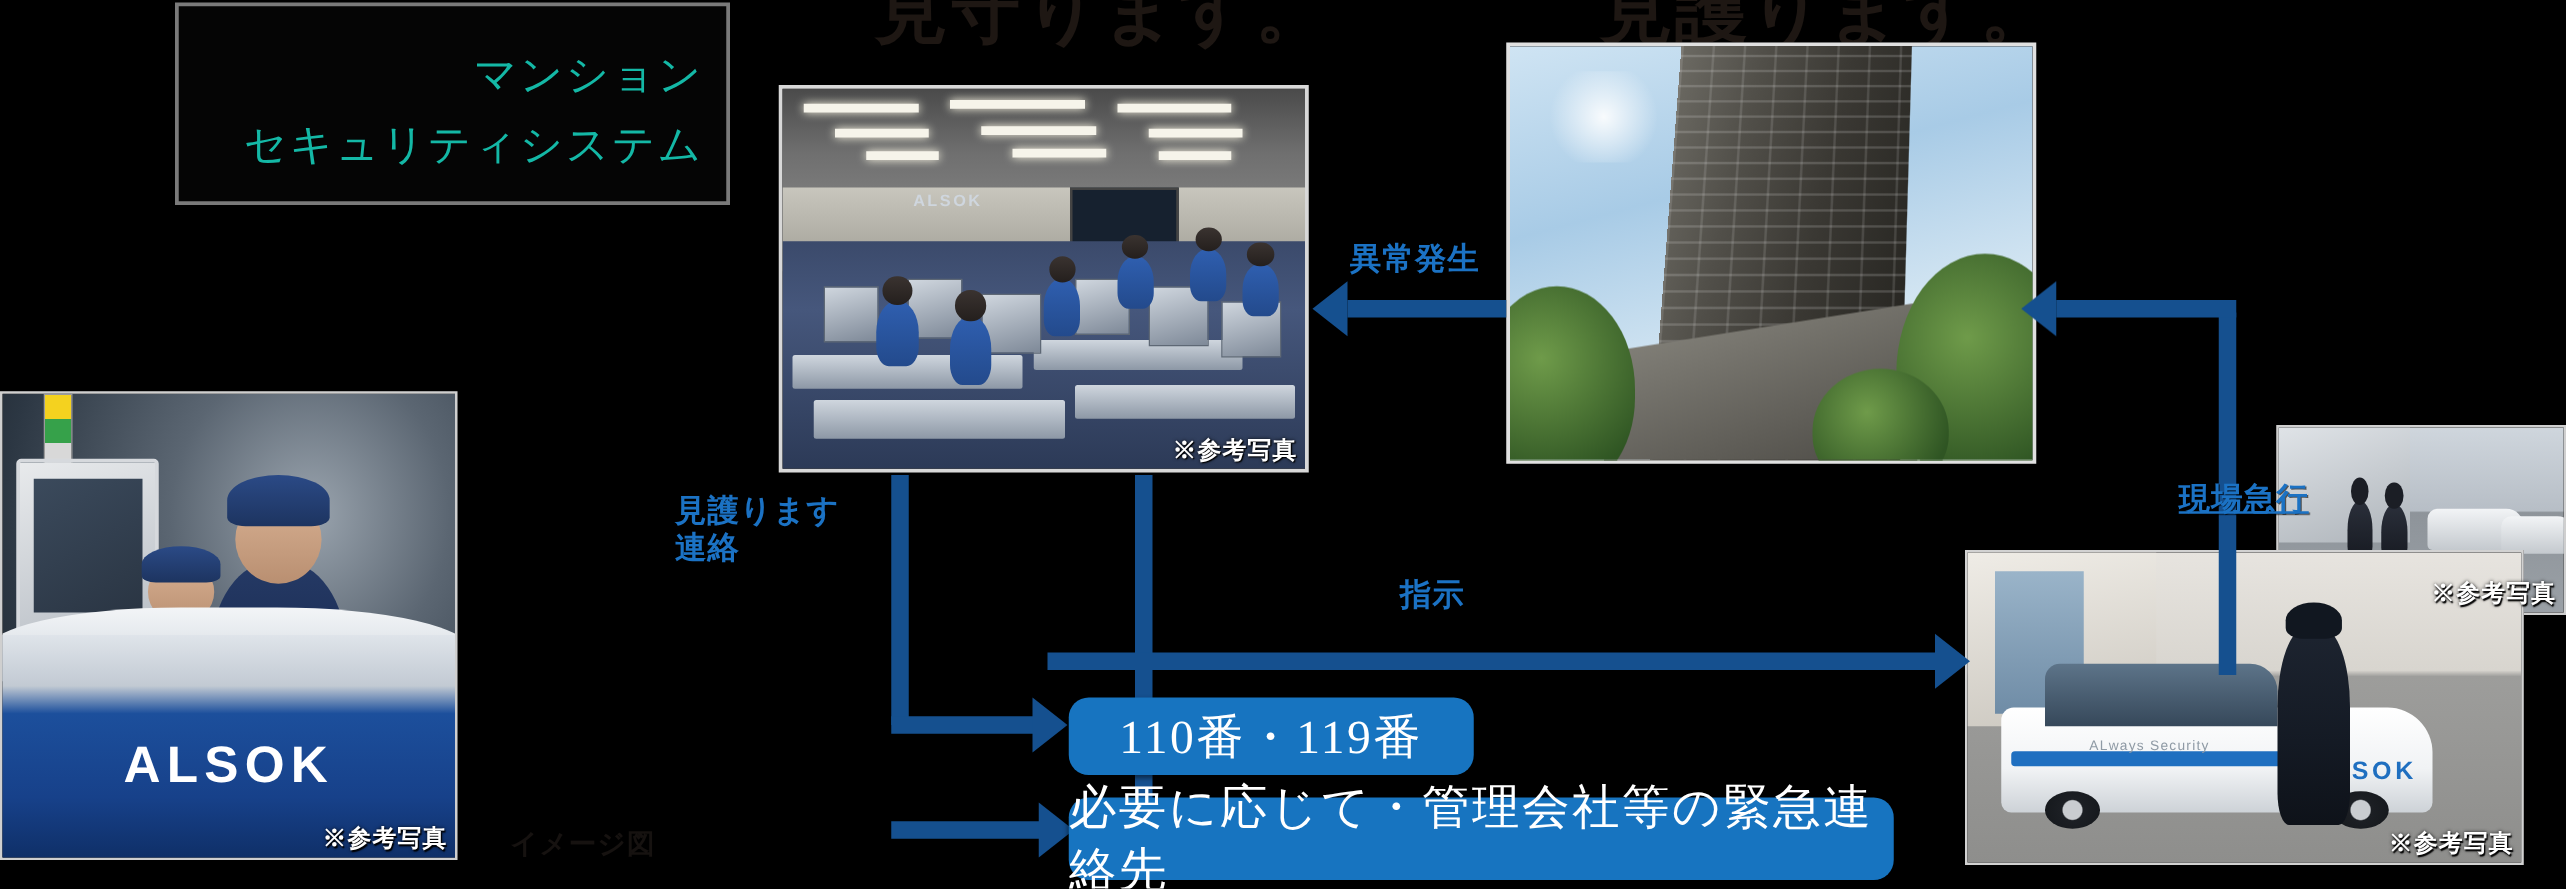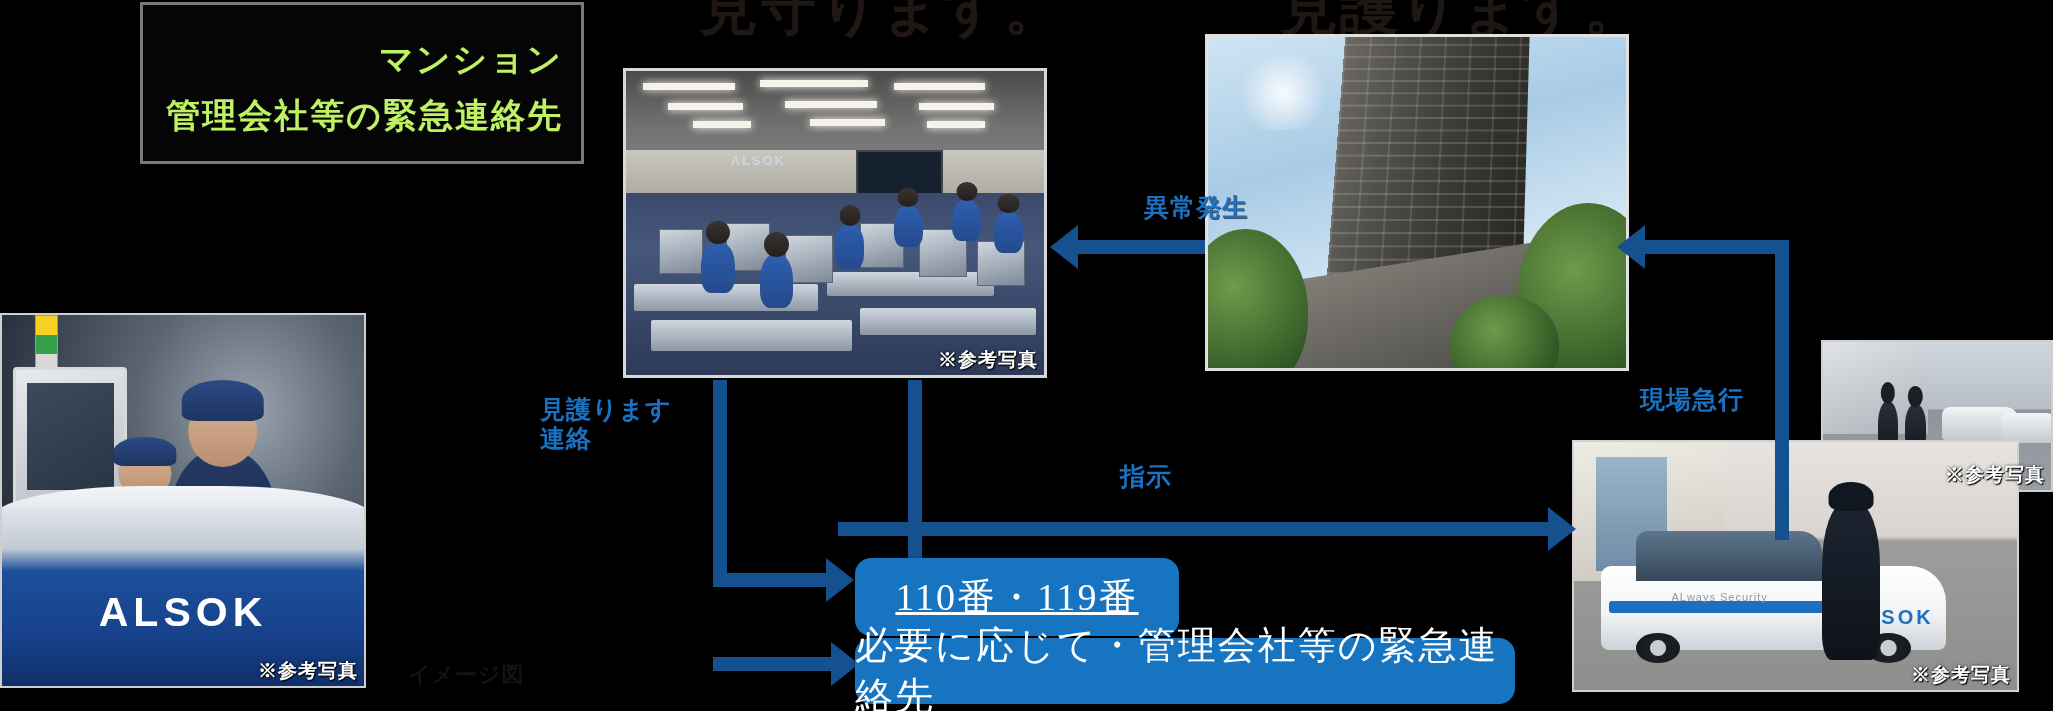--- a/index.html
+++ b/index.html
@@ -25,22 +25,22 @@
     top: 2px;
     width: 444px;
     height: 162px;
     background: #050505;
     border: 3px solid #7a7a7a;
     box-sizing: border-box;
   }
   .title-panel .tline {
     position: absolute;
     right: 18px;
-    color: #bef264;
-    font-weight: bold;
+    color: #14b8a6;
+    font-weight: normal;
     letter-spacing: 2px;
     white-space: nowrap;
   }
   .title-panel .tline1 { top: 32px; font-size: 34px; }
   .title-panel .tline2 { top: 88px; font-size: 34px; }
 
   
   .top-heading {
     position: absolute;
     top: -30px;
@@ -340,42 +340,42 @@
     border-radius: 16px;
     color: #ffffff;
     display: flex;
     align-items: center;
     justify-content: center;
     font-size: 38px;
     letter-spacing: 2px;
     font-family: "Liberation Serif", serif;
     box-shadow: 0 2px 4px rgba(0,0,0,.5);
   }
-  #box-emergency-numbers { left: 855px; top: 558px; width: 324px; height: 78px; text-decoration: underline; }
+  #box-emergency-numbers { left: 855px; top: 558px; width: 324px; height: 62px; }
   #box-contacts          { left: 855px; top: 638px; width: 660px; height: 66px; }
 
   
   .faint-caption {
     position: absolute;
     left: 408px; top: 660px;
     color: #161210;
     font-size: 22px;
     font-weight: bold;
     letter-spacing: 1px;
     white-space: nowrap;
   }
 </style>
 </head>
 <body>
 
 <div id="stage">
 
   <div class="title-panel">
     <div class="tline tline1">マンション</div>
-    <div class="tline tline2">管理会社等の緊急連絡先</div>
+    <div class="tline tline2">セキュリティシステム</div>
   </div>
 
   <div class="top-heading h1">見守ります。</div>
   <div class="top-heading h2">見護ります。</div>
 
   <div class="photo" id="photo-operator">
     <div class="op-bg"></div>
     <div class="op-pole"></div>
     <div class="op-monitor"></div>
     <div class="op-guard" id="g1">
@@ -467,26 +467,26 @@
     <div class="pt-logo-small">ALways Security</div>
     <div class="pt-logo">ALSOK</div>
     <div class="pt-guard">
       <span class="hd"></span>
     </div>
     <div class="wm">※参考写真</div>
   </div>
 
   <div class="bar" style="left:1078px; top:240px; width:127px; height:14px;"></div>
   <div class="arrowhead left" style="left:1050px; top:225px;"></div>
-  <div class="flow-label" style="left:1144px; top:193px;text-align:center;">異常発生</div>
+  <div class="flow-label" style="left:1080px; top:193px;text-align:center;">異常発生</div>
 
   <div class="bar" style="left:1775px; top:250px; width:14px; height:290px;"></div>
   <div class="bar" style="left:1645px; top:240px; width:144px; height:14px;"></div>
   <div class="arrowhead left" style="left:1617px; top:225px;"></div>
-  <div class="flow-label" style="left:1640px; top:385px;">現場急行</div>
+  <div class="flow-label" style="left:1743px; top:385px;text-decoration:underline;">現場急行</div>
 
   <div class="bar" style="left:713px; top:380px; width:14px; height:200px;"></div>
   <div class="bar" style="left:713px; top:573px; width:115px; height:14px;"></div>
   <div class="arrowhead right" style="left:826px; top:558px;"></div>
   <div class="flow-label" style="left:540px; top:395px;">見護ります
 連絡</div>
 
   <div class="bar" style="left:908px; top:380px; width:14px; height:280px;"></div>
   <div class="bar" style="left:713px; top:657px; width:120px; height:14px;"></div>
   <div class="arrowhead right" style="left:831px; top:642px;"></div>

